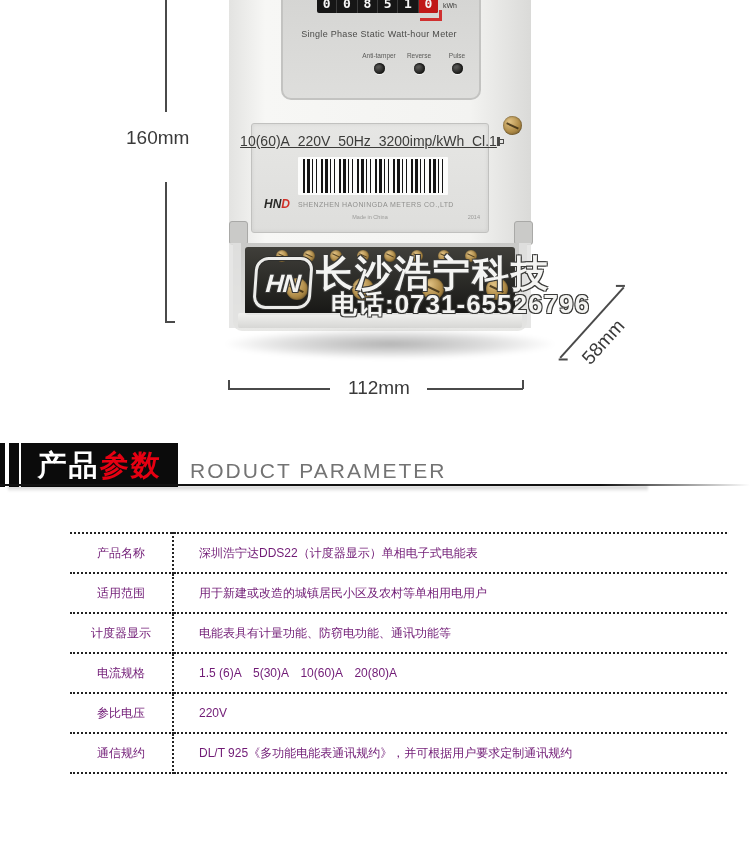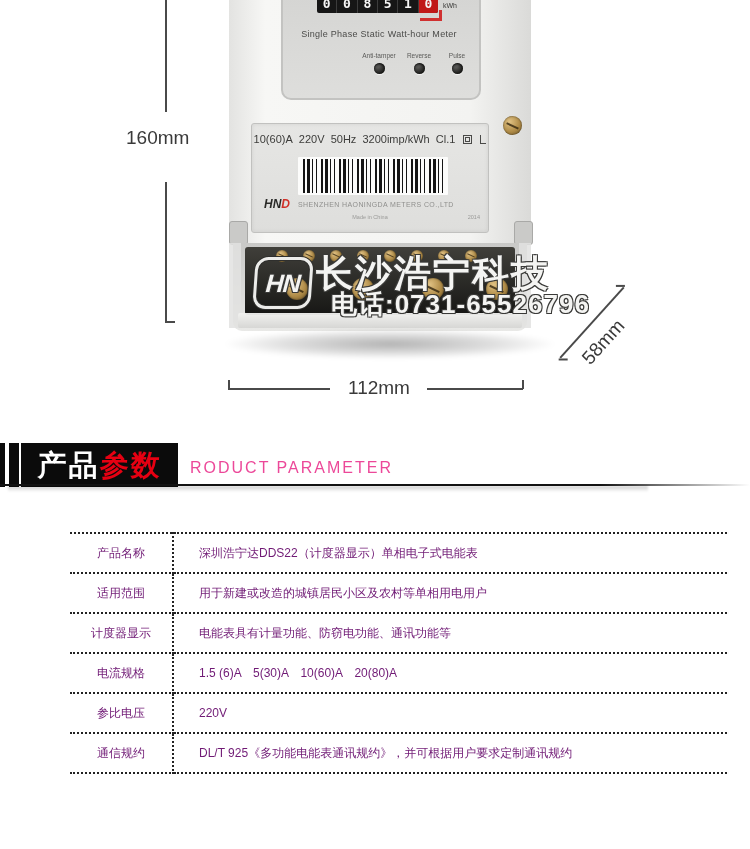--- a/index.html
+++ b/index.html
@@ -33,21 +33,21 @@
     box-shadow:inset 0 0 2px rgba(0,0,0,.6);position:absolute;}
   .screw::after{content:'';position:absolute;left:15%;top:45%;width:70%;height:10%;
     background:rgba(40,28,8,.75);transform:rotate(25deg);}
   .screw-tr{left:503px;top:116px;width:19px;height:19px;}
   .side-tab{position:absolute;top:221px;width:17px;height:22px;background:#cacac8;
     border:1px solid #a9a9a7;border-radius:3px;}
   .nameplate{position:absolute;left:251px;top:123px;width:236px;height:108px;
     background:linear-gradient(#e6e6e4,#dededc);border:1px solid #c1c1bf;border-radius:3px;
     box-shadow:inset 0 0 4px rgba(0,0,0,.08);}
   .spec-line{position:absolute;left:0;top:9px;width:100%;display:flex;justify-content:center;
-    align-items:center;gap:8px;font-size:11px;color:#3c3c3a;}
+    align-items:center;gap:0;font-size:14px;color:#3c3c3a;text-decoration:underline;}
   .icon-sq{width:7px;height:7px;border:1px solid #4a4a48;position:relative;display:inline-block;}
   .icon-sq::after{content:'';position:absolute;left:1px;top:1px;width:3px;height:3px;border:1px solid #4a4a48;}
   .icon-hook{width:5px;height:8px;border-left:1.5px solid #4a4a48;border-bottom:1.5px solid #4a4a48;display:inline-block;}
   .barcode{position:absolute;left:46px;top:33px;width:150px;height:38px;background:#fcfcfb;border-radius:1px;}
   .bars{position:absolute;left:5px;right:5px;top:2px;bottom:2px;
     background:repeating-linear-gradient(90deg,#151515 0 2px,transparent 2px 4px,#151515 4px 7px,
       transparent 7px 9px,#151515 9px 10px,transparent 10px 13px,#151515 13px 14px,transparent 14px 18px);}
   .hnd-logo{position:absolute;left:12px;top:73px;font-size:12px;font-weight:bold;font-style:italic;color:#2a2a28;}
   .hnd-logo .d{color:#d03028;}
   .np-company{position:absolute;left:46px;top:77px;font-size:7px;color:#8f8f8d;letter-spacing:.4px;}
@@ -94,21 +94,21 @@
   .dim-dline::after{content:'';position:absolute;right:-2px;top:0;width:9px;height:1.5px;background:#4a4a4a;transform:rotate(48deg);transform-origin:right center;}
   .dim-d-label{position:absolute;left:577px;top:331px;font-size:19px;transform:rotate(-48deg);}
 
   
   .hdr-bar1{position:absolute;left:0;top:443px;width:5px;height:44px;background:#0b0b0b;}
   .hdr-bar2{position:absolute;left:9px;top:443px;width:10px;height:44px;background:#0b0b0b;}
   .hdr-box{position:absolute;left:21px;top:443px;width:157px;height:44px;background:#0b0b0b;
     text-align:center;line-height:44px;font-size:29px;font-weight:bold;letter-spacing:2px;}
   .hdr-box .zh-white{color:#ffffff;}
   .hdr-box .zh-red{color:#e60012;display:inline-block;transform:skewX(-4deg);}
-  .hdr-en{position:absolute;left:190px;top:459px;font-size:16px;color:#ec4899;letter-spacing:2px;}
+  .hdr-en{position:absolute;left:190px;top:459px;font-size:21px;color:#737373;letter-spacing:2px;}
   .hdr-line{position:absolute;left:0;top:484px;width:750px;height:2px;
     background:linear-gradient(to right,#141414 0%,#141414 80%,rgba(20,20,20,0) 100%);}
   .hdr-soft{position:absolute;left:8px;top:486px;width:640px;height:6px;
     background:linear-gradient(to bottom,rgba(0,0,0,.20),rgba(0,0,0,0));filter:blur(1px);}
 
   
   .spec-table{position:absolute;left:70px;top:532px;width:657px;border-collapse:collapse;
     border-top:2px dotted #222;}
   .spec-table td{height:36px;border-bottom:2px dotted #222;font-size:12px;color:#701a75;}
   .spec-table td.label{width:100px;text-align:center;border-right:2px dotted #222;}

